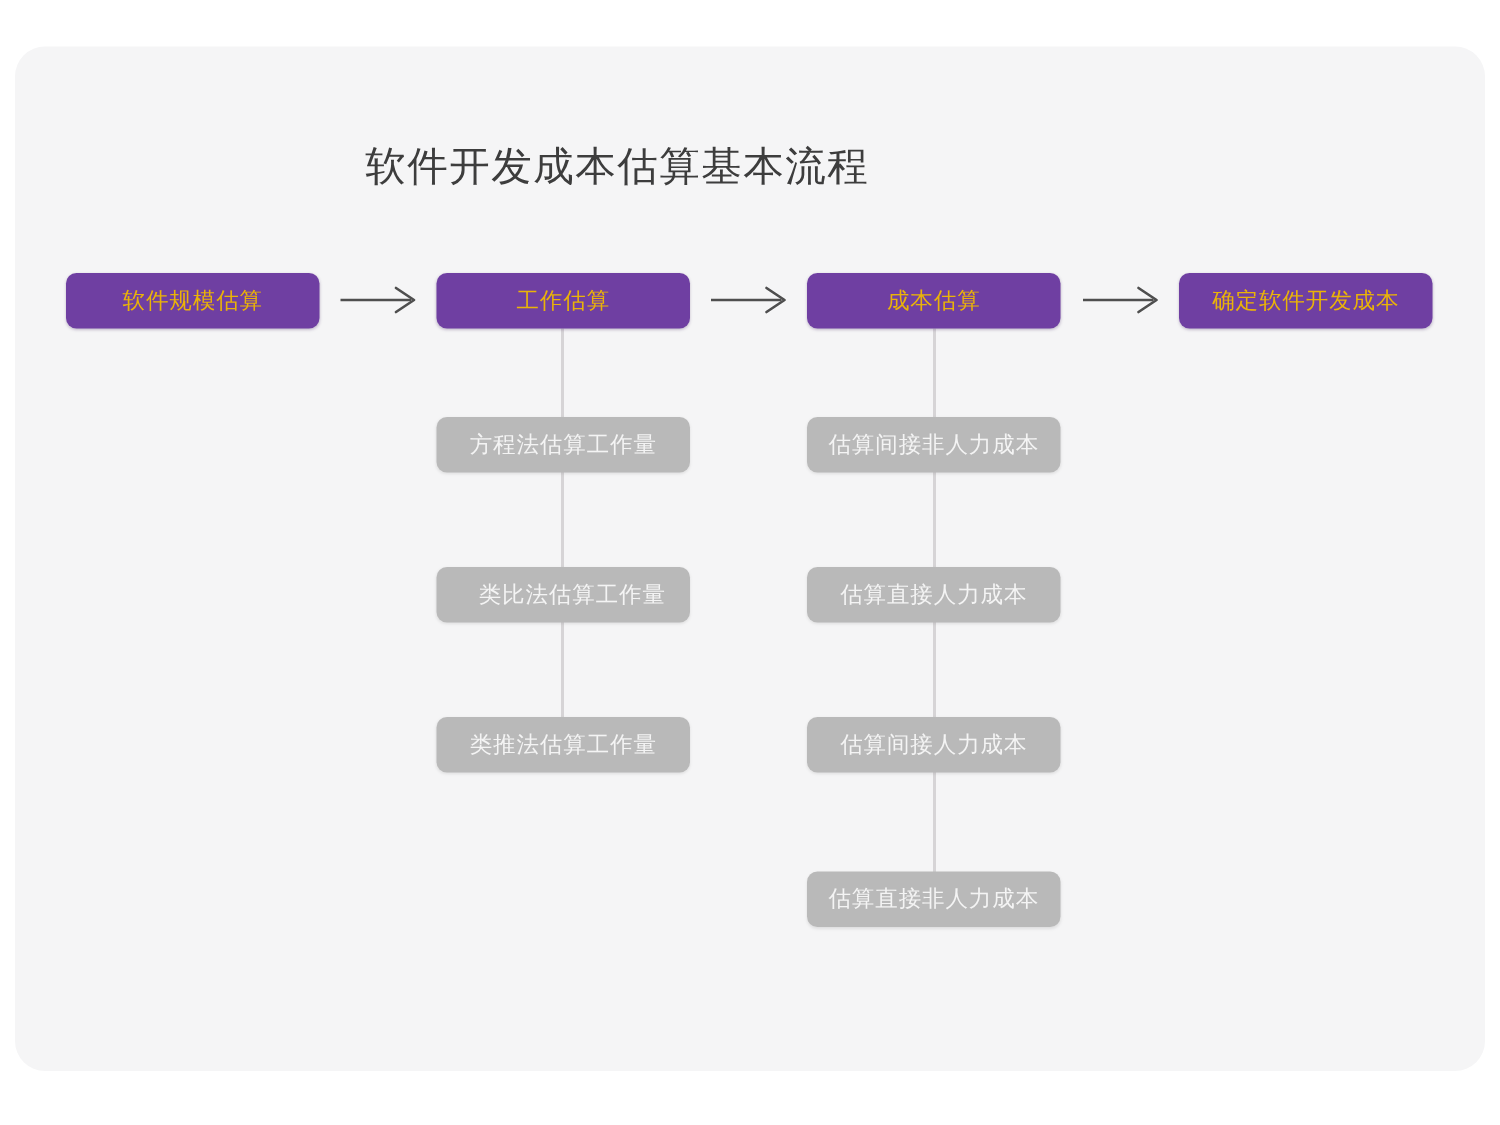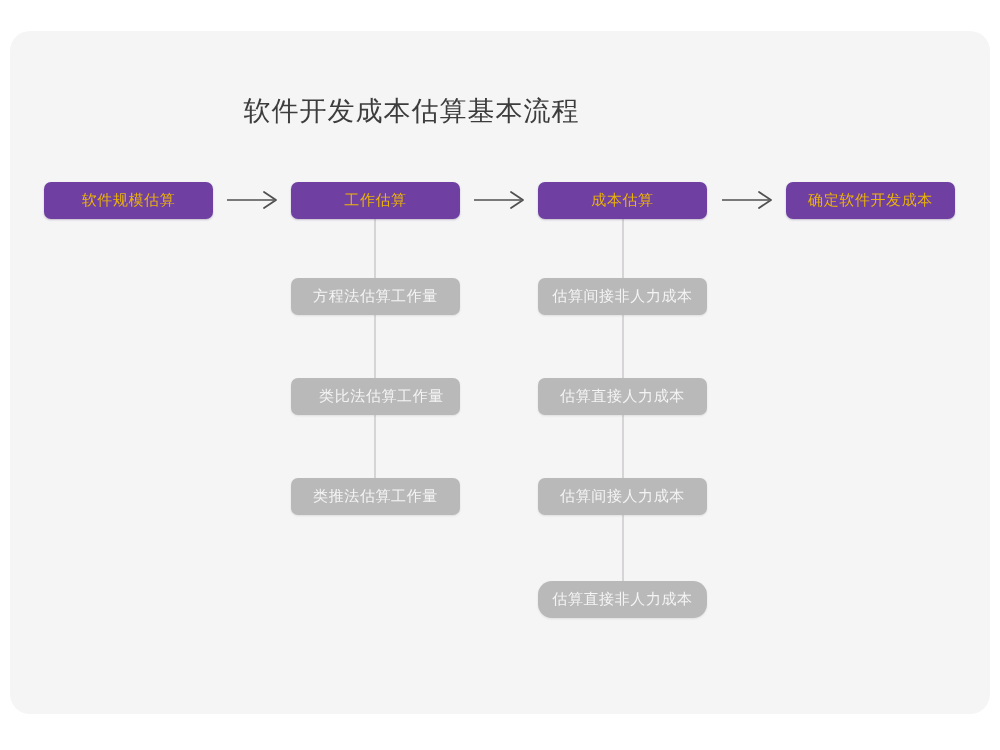--- a/index.html
+++ b/index.html
@@ -137,15 +137,15 @@
   <div class="node secondary" style="left:291px; top:378px;padding-left:12px;">类比法估算工作量</div>
 
   <div class="node secondary" style="left:291px; top:478px;">类推法估算工作量</div>
 
   <div class="node secondary" style="left:538px; top:278px;">估算间接非人力成本</div>
 
   <div class="node secondary" style="left:538px; top:378px;">估算直接人力成本</div>
 
   <div class="node secondary" style="left:538px; top:478px;text-align:center;">估算间接人力成本</div>
 
-  <div class="node secondary" style="left:538px; top:581px;border-radius:14px;">估算直接非人力成本</div>
+  <div class="node secondary" style="left:538px; top:581px;">估算直接非人力成本</div>
 
 </div>
 
 </body></html>

